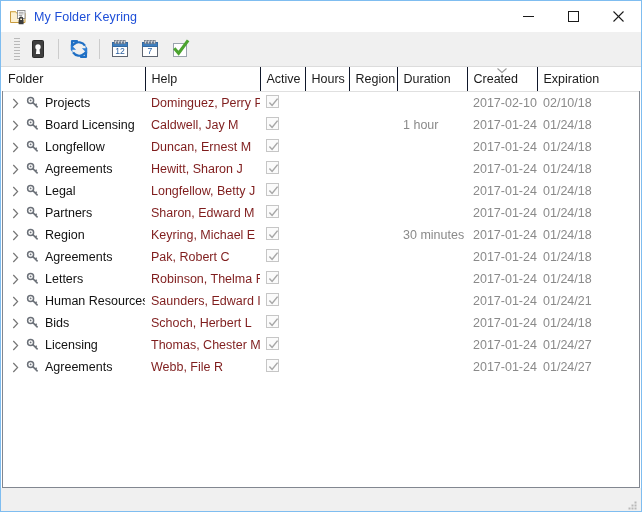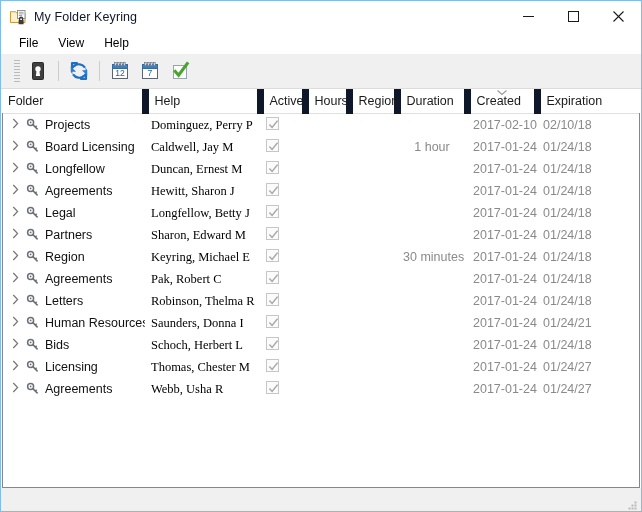--- a/index.html
+++ b/index.html
@@ -38,21 +38,21 @@
   .title-icon {
     width: 18px;
     height: 18px;
     margin-left: 8px;
     margin-right: 7px;
     flex: 0 0 18px;
     position: relative;
   }
   .title-text {
     font-size: 12.5px;
-    color: #0f172a;
+    color: #1d4ed8;
     letter-spacing: 0.1px;
   }
   .win-buttons {
     position: absolute;
     right: 0;
     top: 0;
     height: 31px;
     display: flex;
   }
   .win-btn {
@@ -137,21 +137,21 @@
 
   table.grid {
     width: 100%;
     border-collapse: collapse;
     table-layout: fixed;
     font-size: 12.5px;
   }
   table.grid th {
     height: 24px;
     background: #ffffff;
-    border-right: 7px solid #0f172a;
+    border-right: 1px solid #0f172a;
     border-bottom: 1px solid #e0e0e0;
     font-weight: normal;
     color: #1a1a1a;
     text-align: left;
     padding: 0 6px;
     position: relative;
     vertical-align: middle;
     font-size: 12.5px;
   }
   .sortmark {
@@ -168,21 +168,21 @@
     height: 22px;
     padding: 0 6px;
     vertical-align: middle;
     border: none;
     white-space: nowrap;
     overflow: hidden;
   }
 
   .cell-folder {
     display: flex;
-    align-items: flex-start;
+    align-items: center;
     gap: 0px;
   }
   .chev {
     width: 15px;
     flex: 0 0 15px;
     display: flex;
     align-items: center;
     justify-content: center;
     color: #767676;
   }
@@ -191,23 +191,23 @@
     flex: 0 0 20px;
     display: flex;
     align-items: center;
     justify-content: center;
   }
   .foldername {
     color: #111111;
     font-size: 12.5px;
     padding-left: 2px;
   }
-  .owner { color: #000000; font-size: 12.5px; font-family: Liberation Serif, serif; }
+  .owner { color: #7f1d1d; font-size: 12.5px; }
   .gray  { color: #8a8a8a; font-size: 12.5px; }
-  .right { text-align: center; }
+  .right { text-align: left; }
 
   .cbox {
     width: 13px;
     height: 13px;
     border: 1px solid #c6c6c6;
     background: #fbfbfb;
     display: inline-block;
     position: relative;
     box-sizing: border-box;
   }
@@ -261,25 +261,20 @@
       </div>
       <div class="win-btn close">
         <svg width="11" height="11" viewBox="0 0 11 11">
           <line x1="0.5" y1="0.5" x2="10.5" y2="10.5" stroke="#1a1a1a" stroke-width="1.1"></line>
           <line x1="10.5" y1="0.5" x2="0.5" y2="10.5" stroke="#1a1a1a" stroke-width="1.1"></line>
         </svg>
       </div>
     </div>
   </div>
 
-  <div class="menubar">
-    <div class="menu-item">File</div>
-    <div class="menu-item">View</div>
-    <div class="menu-item">Help</div>
-  </div>
 
   <div class="toolbar">
     <div class="grip"></div>
 
     <div class="tb-btn">
       <svg width="22" height="22" viewBox="0 0 22 22">
         <rect x="5.5" y="2.5" width="11" height="17" rx="1" fill="#3f3f3f" stroke="#2a2a2a" stroke-width="1"></rect>
         <circle cx="11" cy="9" r="2.7" fill="#ffffff"></circle>
         <path d="M9.6 10.5 L12.4 10.5 L13.1 16 L8.9 16 Z" fill="#ffffff"></path>
       </svg>
@@ -636,21 +631,21 @@
                   <svg width="14" height="14" viewBox="0 0 14 14">
                     <circle cx="4.6" cy="4.4" r="3" fill="none" stroke="#6b7078" stroke-width="1.5"></circle>
                     <circle cx="4.6" cy="4.4" r="0.9" fill="#6b7078"></circle>
                     <path d="M6.6 6.4 L11.6 11.4" fill="none" stroke="#6b7078" stroke-width="1.5"></path>
                     <path d="M9.3 9.1 L10.7 7.7" fill="none" stroke="#6b7078" stroke-width="1.5"></path>
                   </svg>
                 </span>
                 <span class="foldername">Human Resources</span>
               </div>
             </td>
-            <td class="owner">Saunders, Donna I</td>
+            <td class="owner">Saunders, Edward I</td>
             <td><span class="cbox"><svg width="11" height="11" viewBox="0 0 11 11">
                   <path d="M1.4 5.6 L4.1 8.4 L9.6 1.6" fill="none" stroke="#a8a8a8" stroke-width="1.5"></path>
                 </svg></span></td>
             <td class="gray right"></td>
             <td class="gray right"></td>
             <td class="gray right"></td>
             <td class="gray right">2017-01-24</td>
             <td class="gray">01/24/21</td>
           </tr>
           <tr class="row">
@@ -723,21 +718,21 @@
                   <svg width="14" height="14" viewBox="0 0 14 14">
                     <circle cx="4.6" cy="4.4" r="3" fill="none" stroke="#6b7078" stroke-width="1.5"></circle>
                     <circle cx="4.6" cy="4.4" r="0.9" fill="#6b7078"></circle>
                     <path d="M6.6 6.4 L11.6 11.4" fill="none" stroke="#6b7078" stroke-width="1.5"></path>
                     <path d="M9.3 9.1 L10.7 7.7" fill="none" stroke="#6b7078" stroke-width="1.5"></path>
                   </svg>
                 </span>
                 <span class="foldername">Agreements</span>
               </div>
             </td>
-            <td class="owner">Webb, Usha R</td>
+            <td class="owner">Webb, File R</td>
             <td><span class="cbox"><svg width="11" height="11" viewBox="0 0 11 11">
                   <path d="M1.4 5.6 L4.1 8.4 L9.6 1.6" fill="none" stroke="#a8a8a8" stroke-width="1.5"></path>
                 </svg></span></td>
             <td class="gray right"></td>
             <td class="gray right"></td>
             <td class="gray right"></td>
             <td class="gray right">2017-01-24</td>
             <td class="gray">01/24/27</td>
           </tr>
         </tbody>

